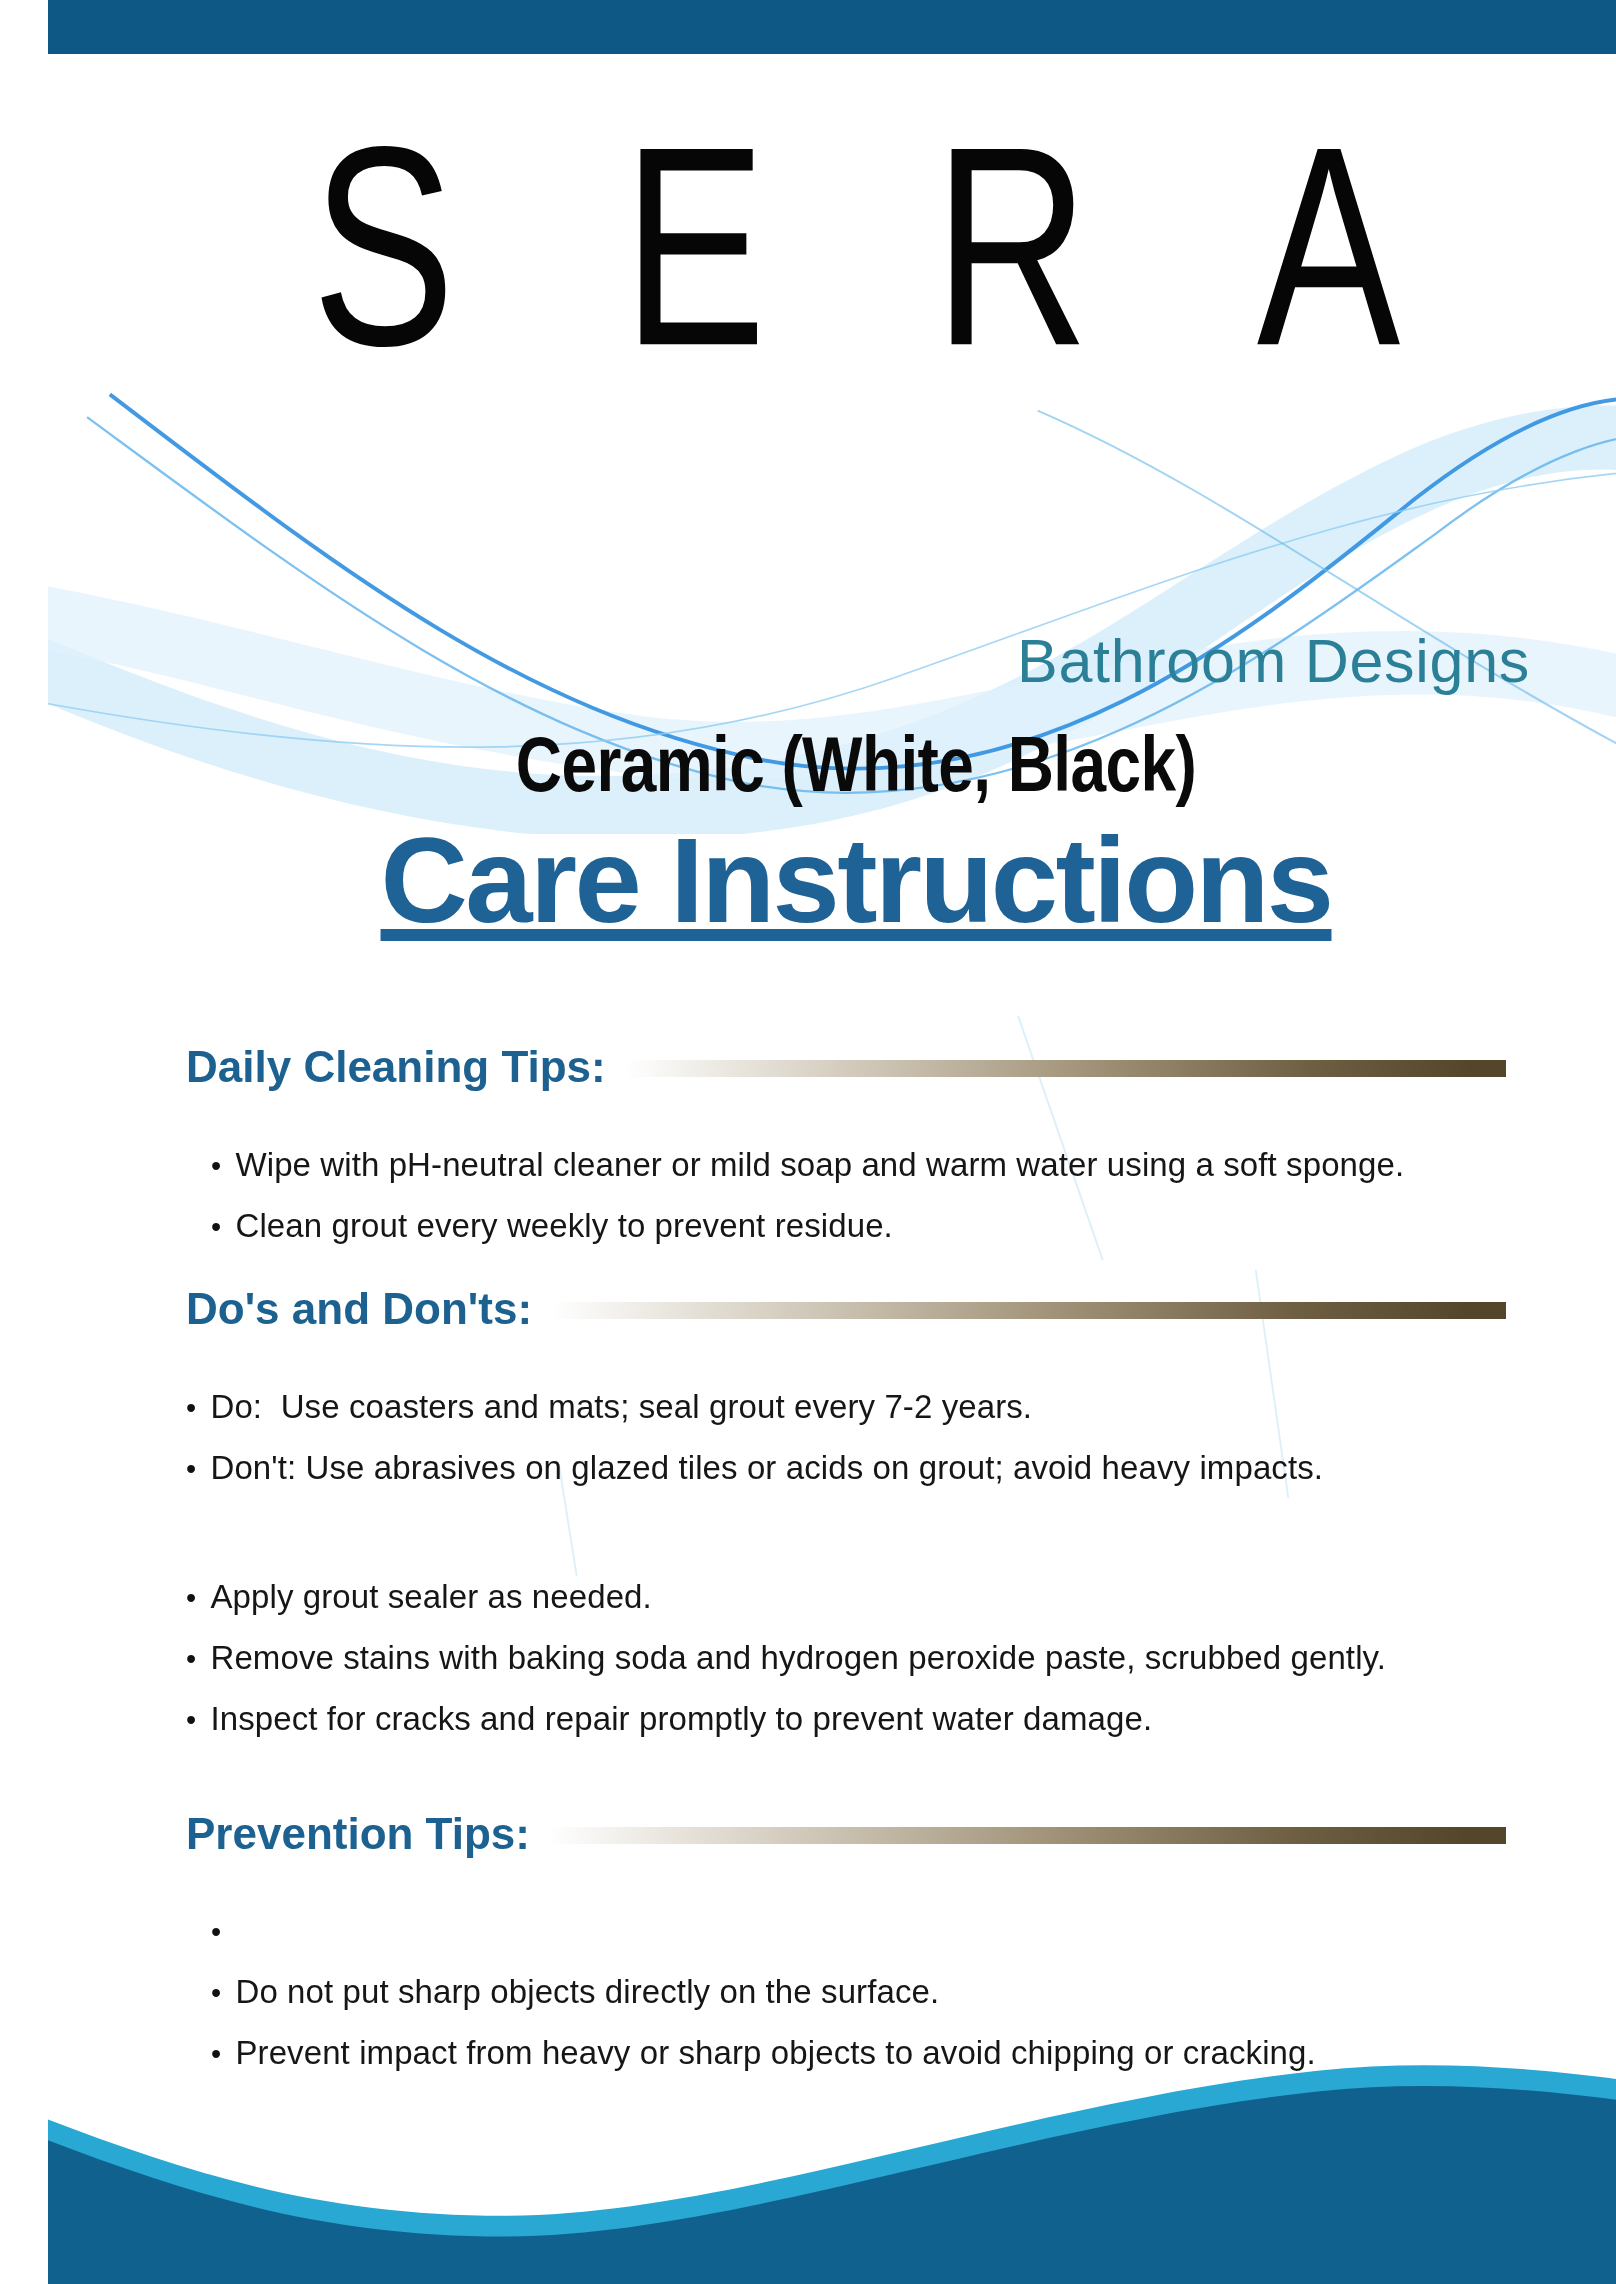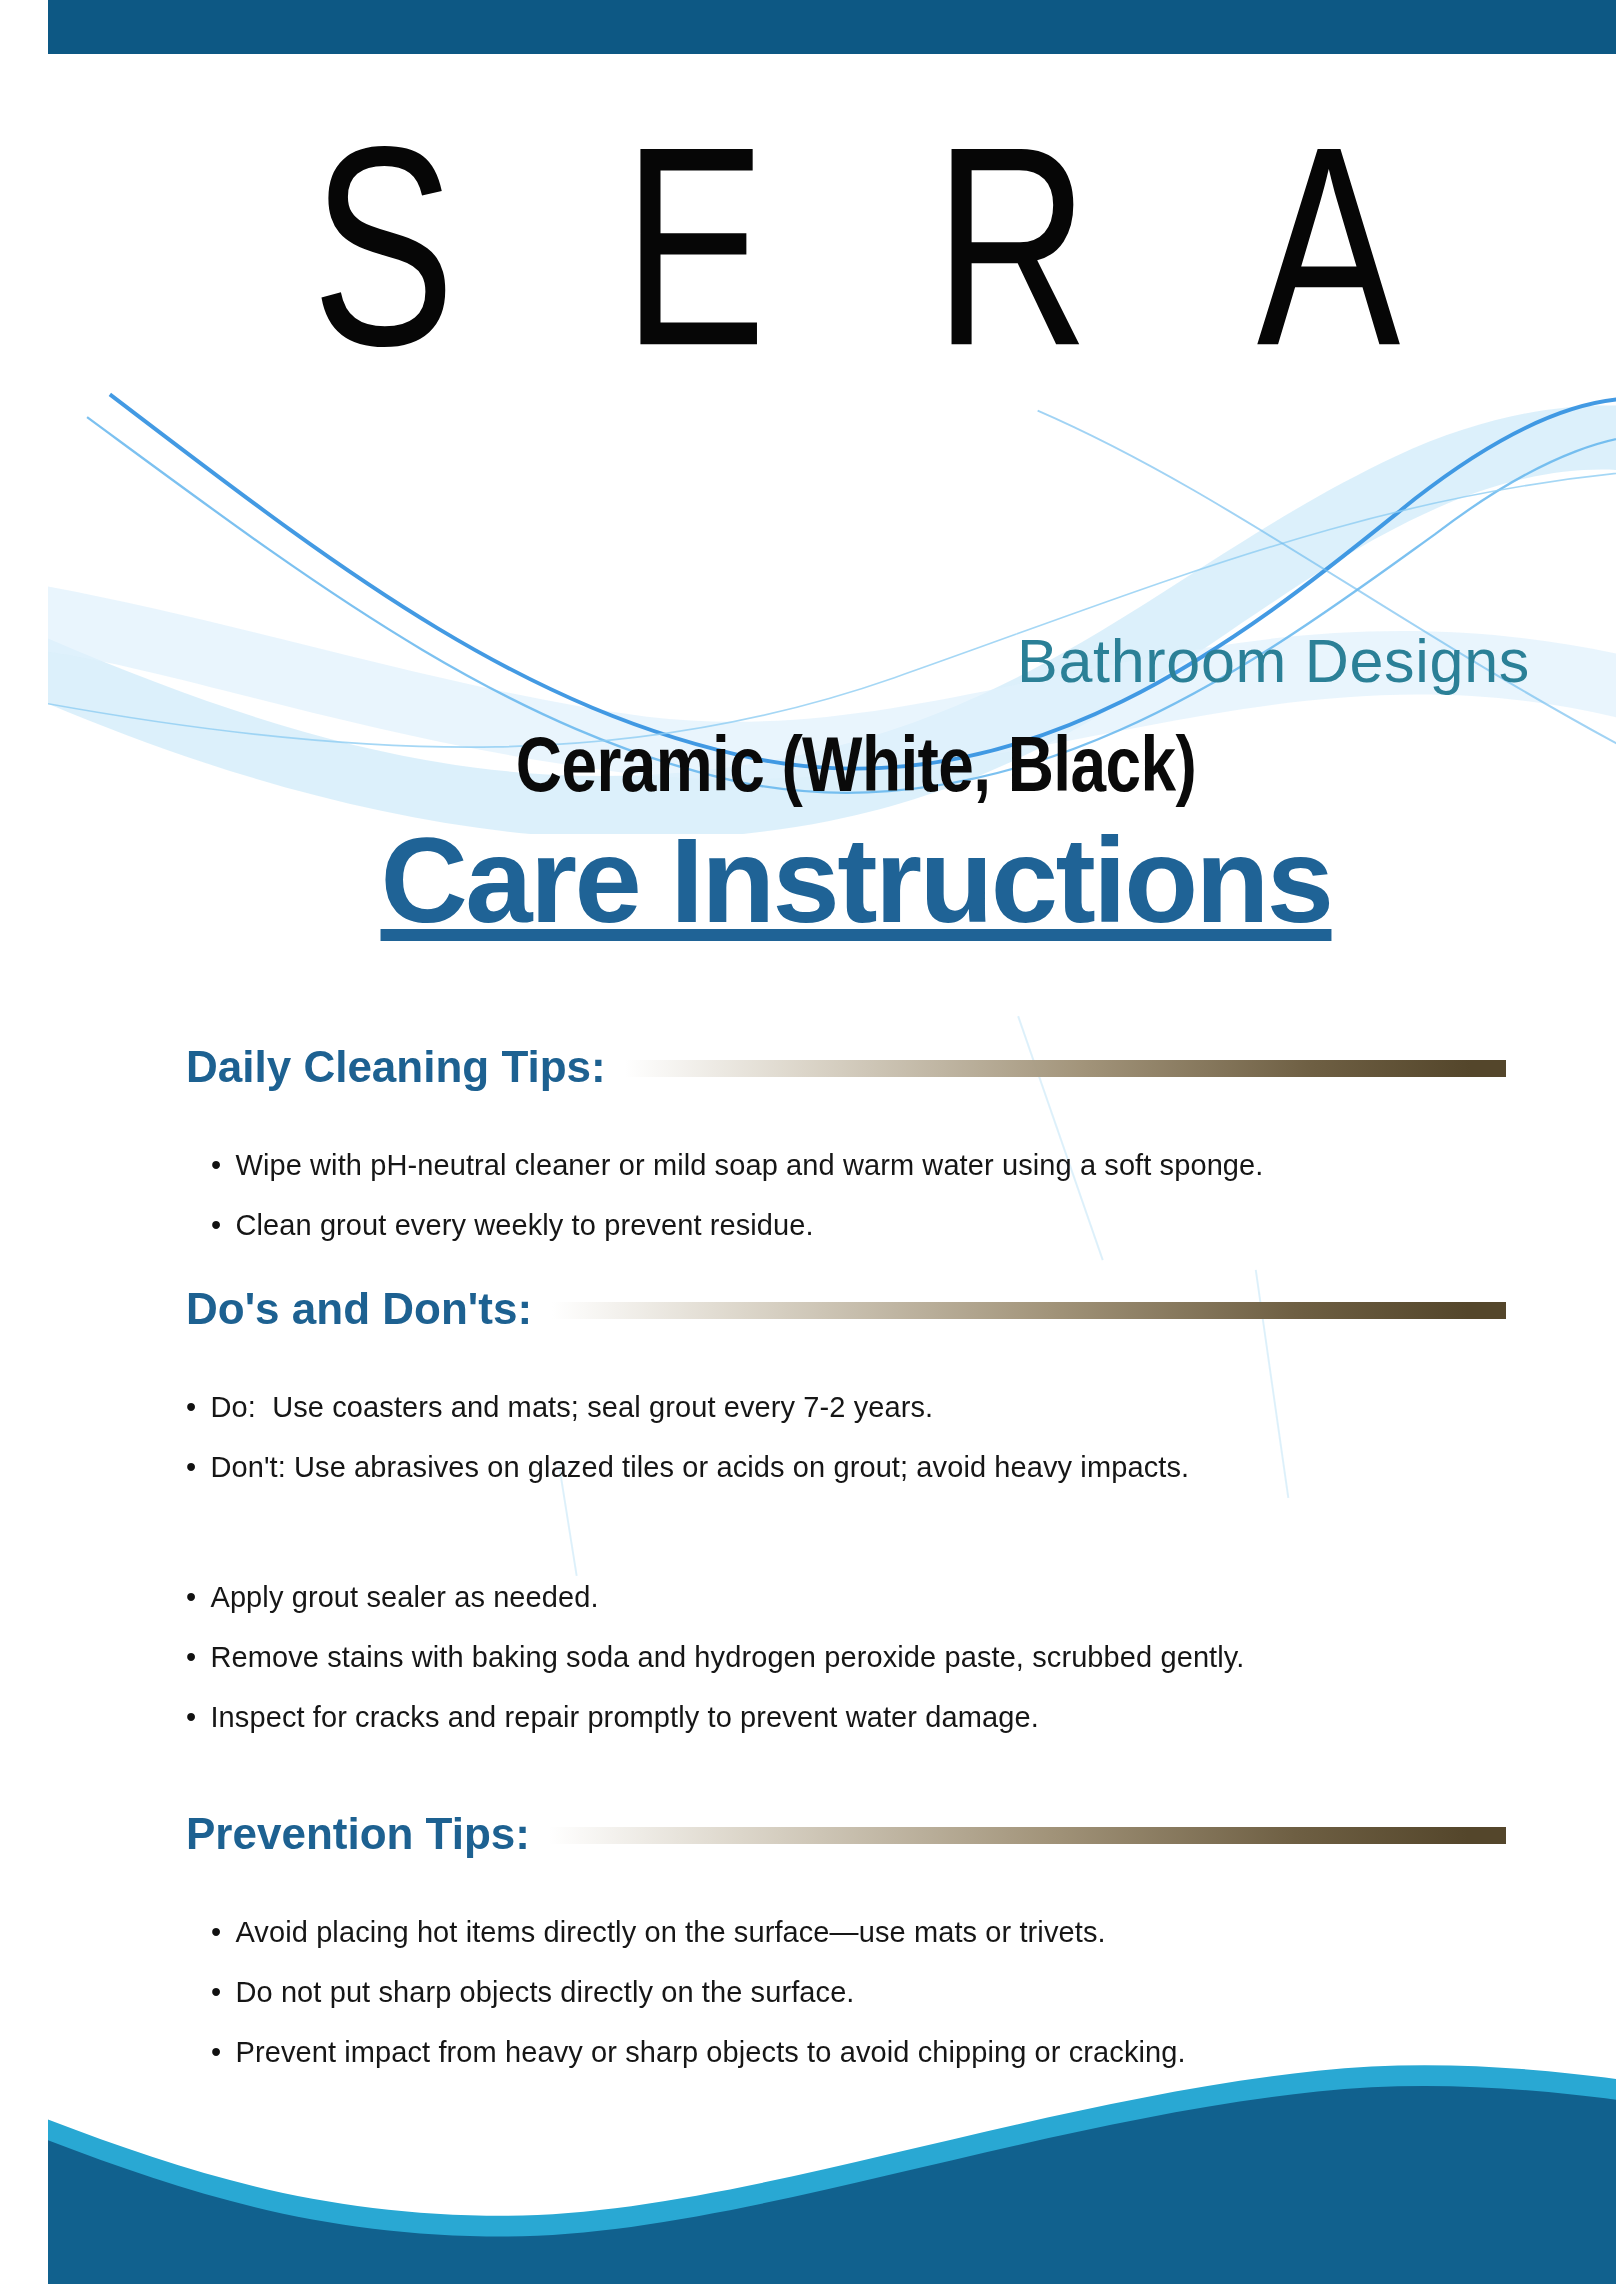--- a/index.html
+++ b/index.html
@@ -66,21 +66,21 @@
       rgba(214,207,193,0.85) 20%,
       #a2947a 52%,
       #6e5f43 78%,
       var(--bar-dark,#54462b) 96%);
   }
   .bullets{margin-top:42px;}
   .indented .bullets{padding-left:25px;}
   .bullet{display:flex;align-items:baseline;line-height:60px;}
   .dot{font-size:29px;margin-right:14.3px;color:#111;flex:0 0 auto;}
   .btxt{
-    font-size:29px;color:var(--body-text,#161616);
+    font-size:33px;color:var(--body-text,#161616);
     white-space:pre-wrap;letter-spacing:0.1px;
   }
   .footer-wave{position:absolute;left:0;bottom:0;width:1616px;height:273px;}
   .fCyan{fill:var(--footer-cyan,#29a8d3);}
   .fDark{fill:var(--footer-dark,#11618e);}
 </style>
 </head>
 <body>
 
 <div class="page">
@@ -166,21 +166,20 @@
   </div>
 
   <div class="section sec4 indented">
     <div class="sec-head">
       <h2>Prevention Tips:</h2>
       <div class="sec-bar"></div>
     </div>
     <div class="bullets">
       <div class="bullet">
         <span class="dot">•</span>
-        <span class="btxt">Avoid placing hot items directly on the surface—use mats or trivets.</span>
       </div>
       <div class="bullet">
         <span class="dot">•</span>
         <span class="btxt">Do not put sharp objects directly on the surface.</span>
       </div>
       <div class="bullet">
         <span class="dot">•</span>
         <span class="btxt">Prevent impact from heavy or sharp objects to avoid chipping or cracking.</span>
       </div>
     </div>

